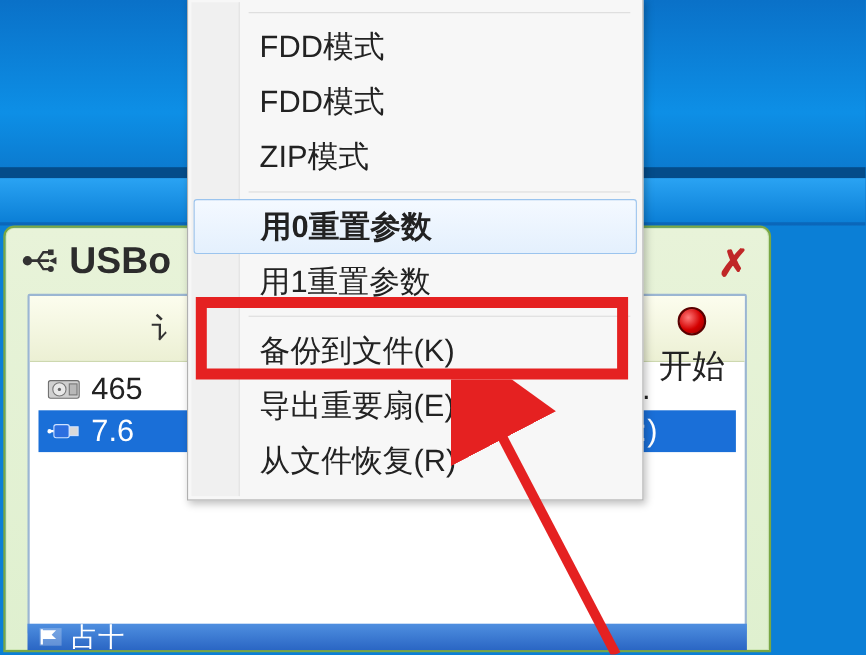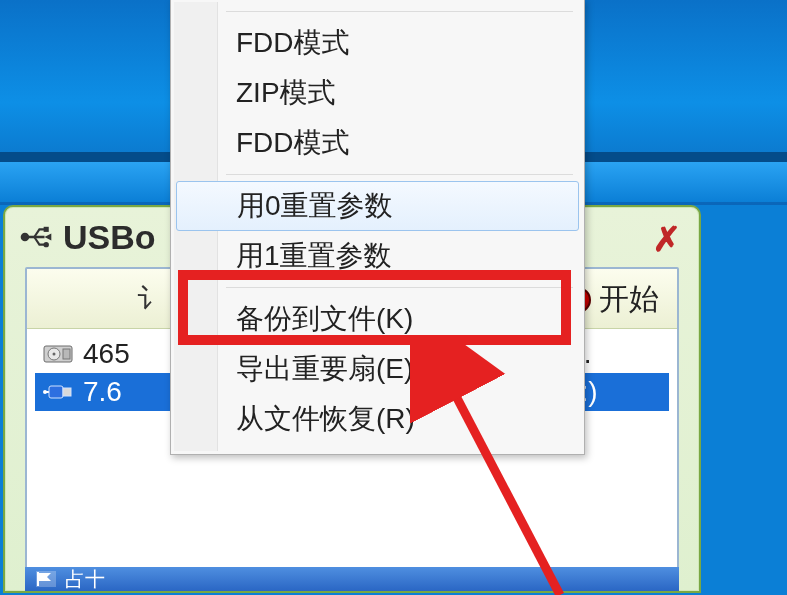--- a/index.html
+++ b/index.html
@@ -90,20 +90,21 @@
   .start-btn {
     position: absolute;
     right: 18px;
     top: 10px;
     display: flex;
     align-items: center;
     gap: 8px;
     font-size: 30px;
     color: #222;
     cursor: pointer;
+    flex-direction: column;
   }
   .red-dot {
     width: 26px; height: 26px;
     border-radius: 50%;
     background: radial-gradient(circle at 35% 35%, #ff7a7a 0%, #d40000 55%, #8a0000 100%);
     border: 2px solid #5a0000;
   }
 
   .list-area {
     padding: 6px 8px;
@@ -130,21 +131,21 @@
 
   .bottom-strip {
     position: absolute;
     left: 20px; right: 20px;
     bottom: 0;
     height: 24px;
     background: linear-gradient(180deg,#4f8fe0,#2a66c4);
     display: flex;
     align-items: center;
     color: #fff;
-    font-size: 20px;
+    font-size: 24px;
     padding-left: 10px;
     gap: 8px;
   }
 
   
   .context-menu {
     position: absolute;
     left: 170px;
     top: -2px;
     width: 415px;
@@ -168,20 +169,21 @@
     color: #222;
     white-space: nowrap;
     cursor: pointer;
   }
   .menu-item.hover {
     background: linear-gradient(180deg,#f4f9ff,#e4f0fd);
     border: 1px solid #9bc4ee;
     border-radius: 3px;
     margin: 0 2px;
     padding: 5px 16px 5px 60px;
+    font-weight: bold;
   }
   .menu-sep {
     margin: 6px 8px 6px 52px;
     border: none;
     border-top: 1px solid #dcdcdc;
   }
 
   
   .annot-box {
     position: absolute;
@@ -265,22 +267,22 @@
     </svg>
     <span>占十</span>
   </div>
 </div>
 
 <div class="context-menu">
   <div class="menu-gutter"></div>
   <div id="menu-body">
       <hr class="menu-sep">
       <div class="menu-item">FDD模式</div>
+      <div class="menu-item">FDD模式</div>
       <div class="menu-item">ZIP模式</div>
-      <div class="menu-item">FDD模式</div>
       <hr class="menu-sep">
       <div class="menu-item hover">用0重置参数</div>
       <div class="menu-item">用1重置参数</div>
       <hr class="menu-sep">
       <div class="menu-item">备份到文件(K)</div>
       <div class="menu-item">导出重要扇(E)</div>
       <div class="menu-item">从文件恢复(R)</div>
     </div>
 </div>
 

